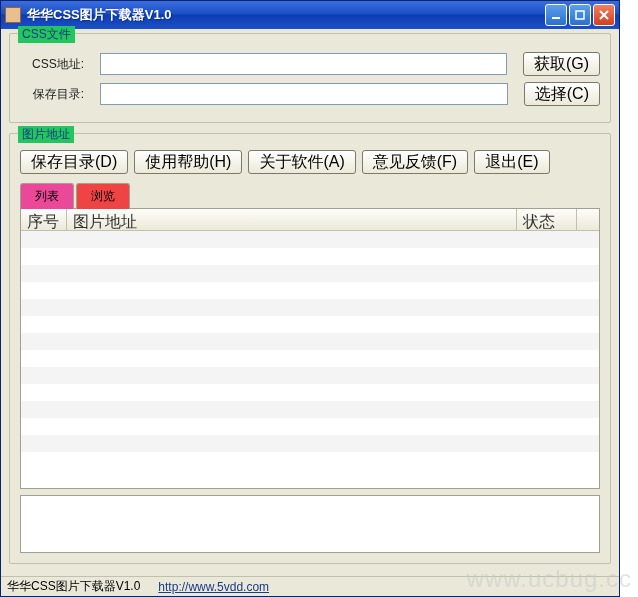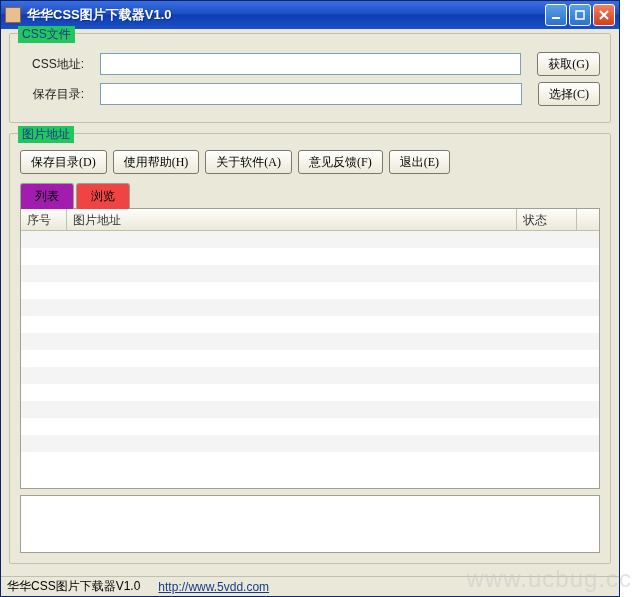--- a/index.html
+++ b/index.html
@@ -85,24 +85,23 @@
   background: #fff;
   padding: 0 4px;
   font-size: 12px;
 }
 .btn {
   background: linear-gradient(to bottom, #ffffff, #ece9d8);
   border: 1px solid #7a7a6a;
   border-radius: 3px;
   height: 24px;
   padding: 0 10px;
-  font-size: 12px;
+  font-size: 16px;
   cursor: pointer;
   white-space: nowrap;
-  font-family: Liberation Serif, serif;
 }
 .toolbar {
   display: flex;
   gap: 6px;
   margin: 4px 0 8px 0;
 }
 .tabs {
   display: flex;
   position: relative;
   bottom: -1px;
@@ -110,41 +109,41 @@
 .tab {
   border: 1px solid #a0a090;
   border-bottom: none;
   padding: 4px 14px;
   background: #ef4444;
   border-radius: 3px 3px 0 0;
   margin-right: 2px;
   cursor: pointer;
 }
 .tab.active {
-  background: #a21caf;
+  background: #ec4899;
   z-index: 2;
 }
 .tab-panel {
   border: 1px solid #a0a090;
   background: #ffffff;
   flex: 1;
   display: flex;
   flex-direction: column;
 }
 .table-header {
   display: flex;
   background: linear-gradient(to bottom, #fdfdfb, #ece9d8);
   border-bottom: 1px solid #c0c0b0;
   height: 22px;
   align-items: stretch;
 }
 .th {
   border-right: 1px solid #c0c0b0;
   padding: 3px 6px;
-  font-size: 12px;
+  font-size: 16px;
   color: #333;
 }
 .th-seq { width: 46px; }
 .th-url { flex: 1; }
 .th-status { width: 60px; }
 .th-end { width: 22px; border-right: none; }
 .table-body {
   flex: 1;
   overflow-y: scroll;
   background: #ffffff;

